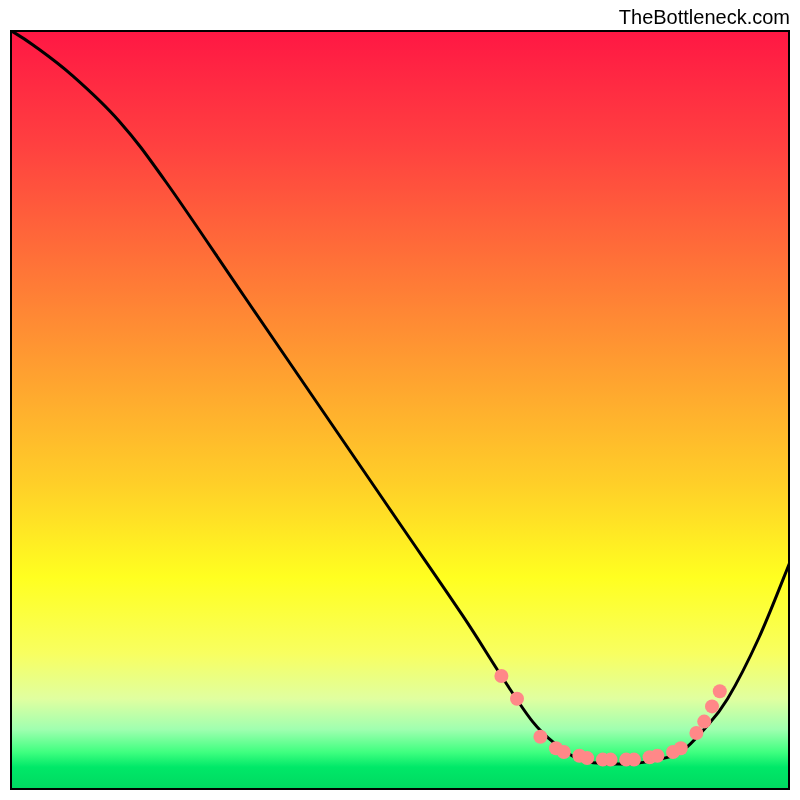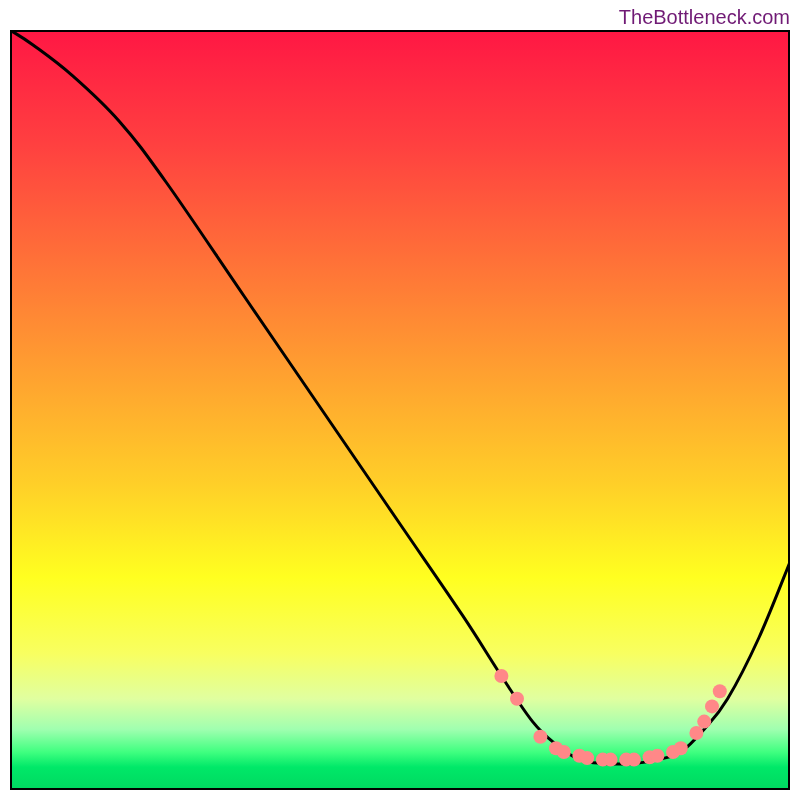--- a/index.html
+++ b/index.html
@@ -14,21 +14,21 @@
       position: relative;
       background: #ffffff;
     }
     
     .watermark {
       position: absolute;
       top: 6px;
       right: 10px;
       font-family: Arial, sans-serif;
       font-size: 20px;
-      color: #701a75;
+      color: #000000;
       z-index: 10;
     }
     
     .chart-container {
       position: absolute;
       top: 30px;
       left: 10px;
       width: 780px;
       height: 760px;
     }

